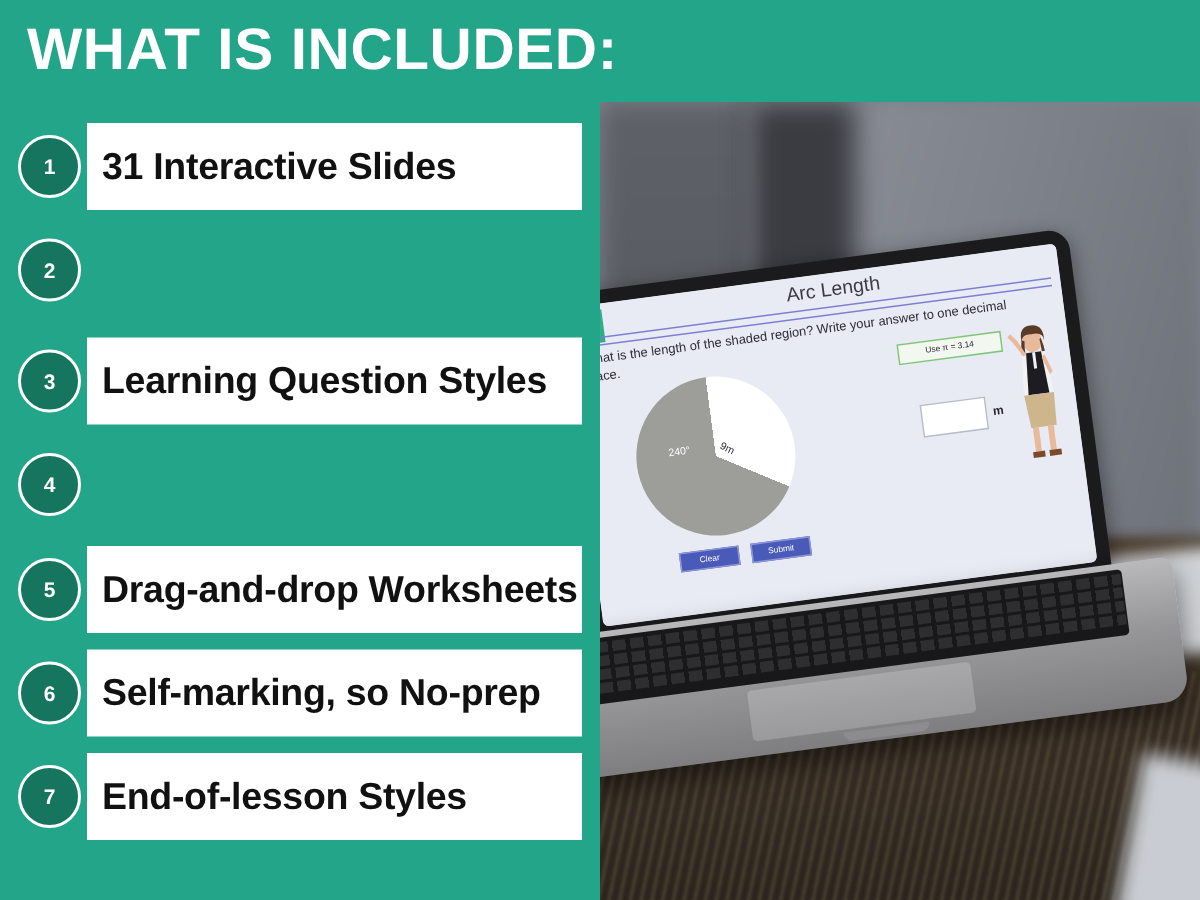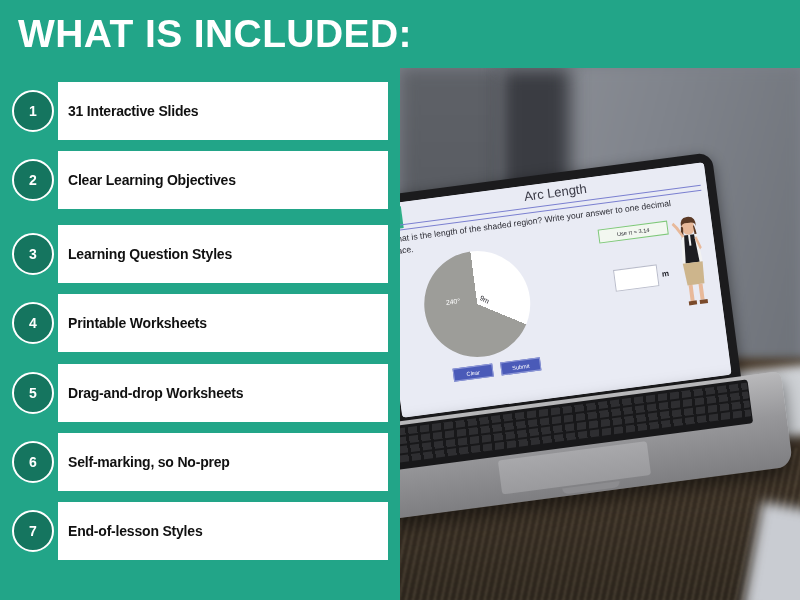--- a/index.html
+++ b/index.html
@@ -52,21 +52,21 @@
   .feature-box {
     position: absolute;
     left: 58px; top: 0;
     width: 330px; height: 58px;
     background: #ffffff;
     display: flex;
     align-items: center;
   }
   .feature-label {
     padding-left: 10px;
-    font-size: 14px;
+    font-size: 25px;
     font-weight: 700;
     color: #111111;
     letter-spacing: -0.2px;
     white-space: nowrap;
     font-family: "Liberation Sans", sans-serif;
   }
   .feature-badge {
     position: absolute;
     left: 12px; top: 8px;
     width: 42px; height: 42px;
@@ -336,35 +336,29 @@
   </div>
 
   <div id="feature-list">
       <div class="feature-row" style="top: 14px;">
         <div class="feature-box">
           <span class="feature-label">31 Interactive Slides</span>
         </div>
         <div class="feature-badge">1</div>
       </div>
       <div class="feature-row" style="top: 83px;">
-        <div class="feature-box">
-          <span class="feature-label">Clear Learning Objectives</span>
-        </div>
         <div class="feature-badge">2</div>
       </div>
       <div class="feature-row" style="top: 157px;">
         <div class="feature-box">
           <span class="feature-label">Learning Question Styles</span>
         </div>
         <div class="feature-badge">3</div>
       </div>
       <div class="feature-row" style="top: 226px;">
-        <div class="feature-box">
-          <span class="feature-label">Printable Worksheets</span>
-        </div>
         <div class="feature-badge">4</div>
       </div>
       <div class="feature-row" style="top: 296px;">
         <div class="feature-box">
           <span class="feature-label">Drag-and-drop Worksheets</span>
         </div>
         <div class="feature-badge">5</div>
       </div>
       <div class="feature-row" style="top: 365px;">
         <div class="feature-box">

